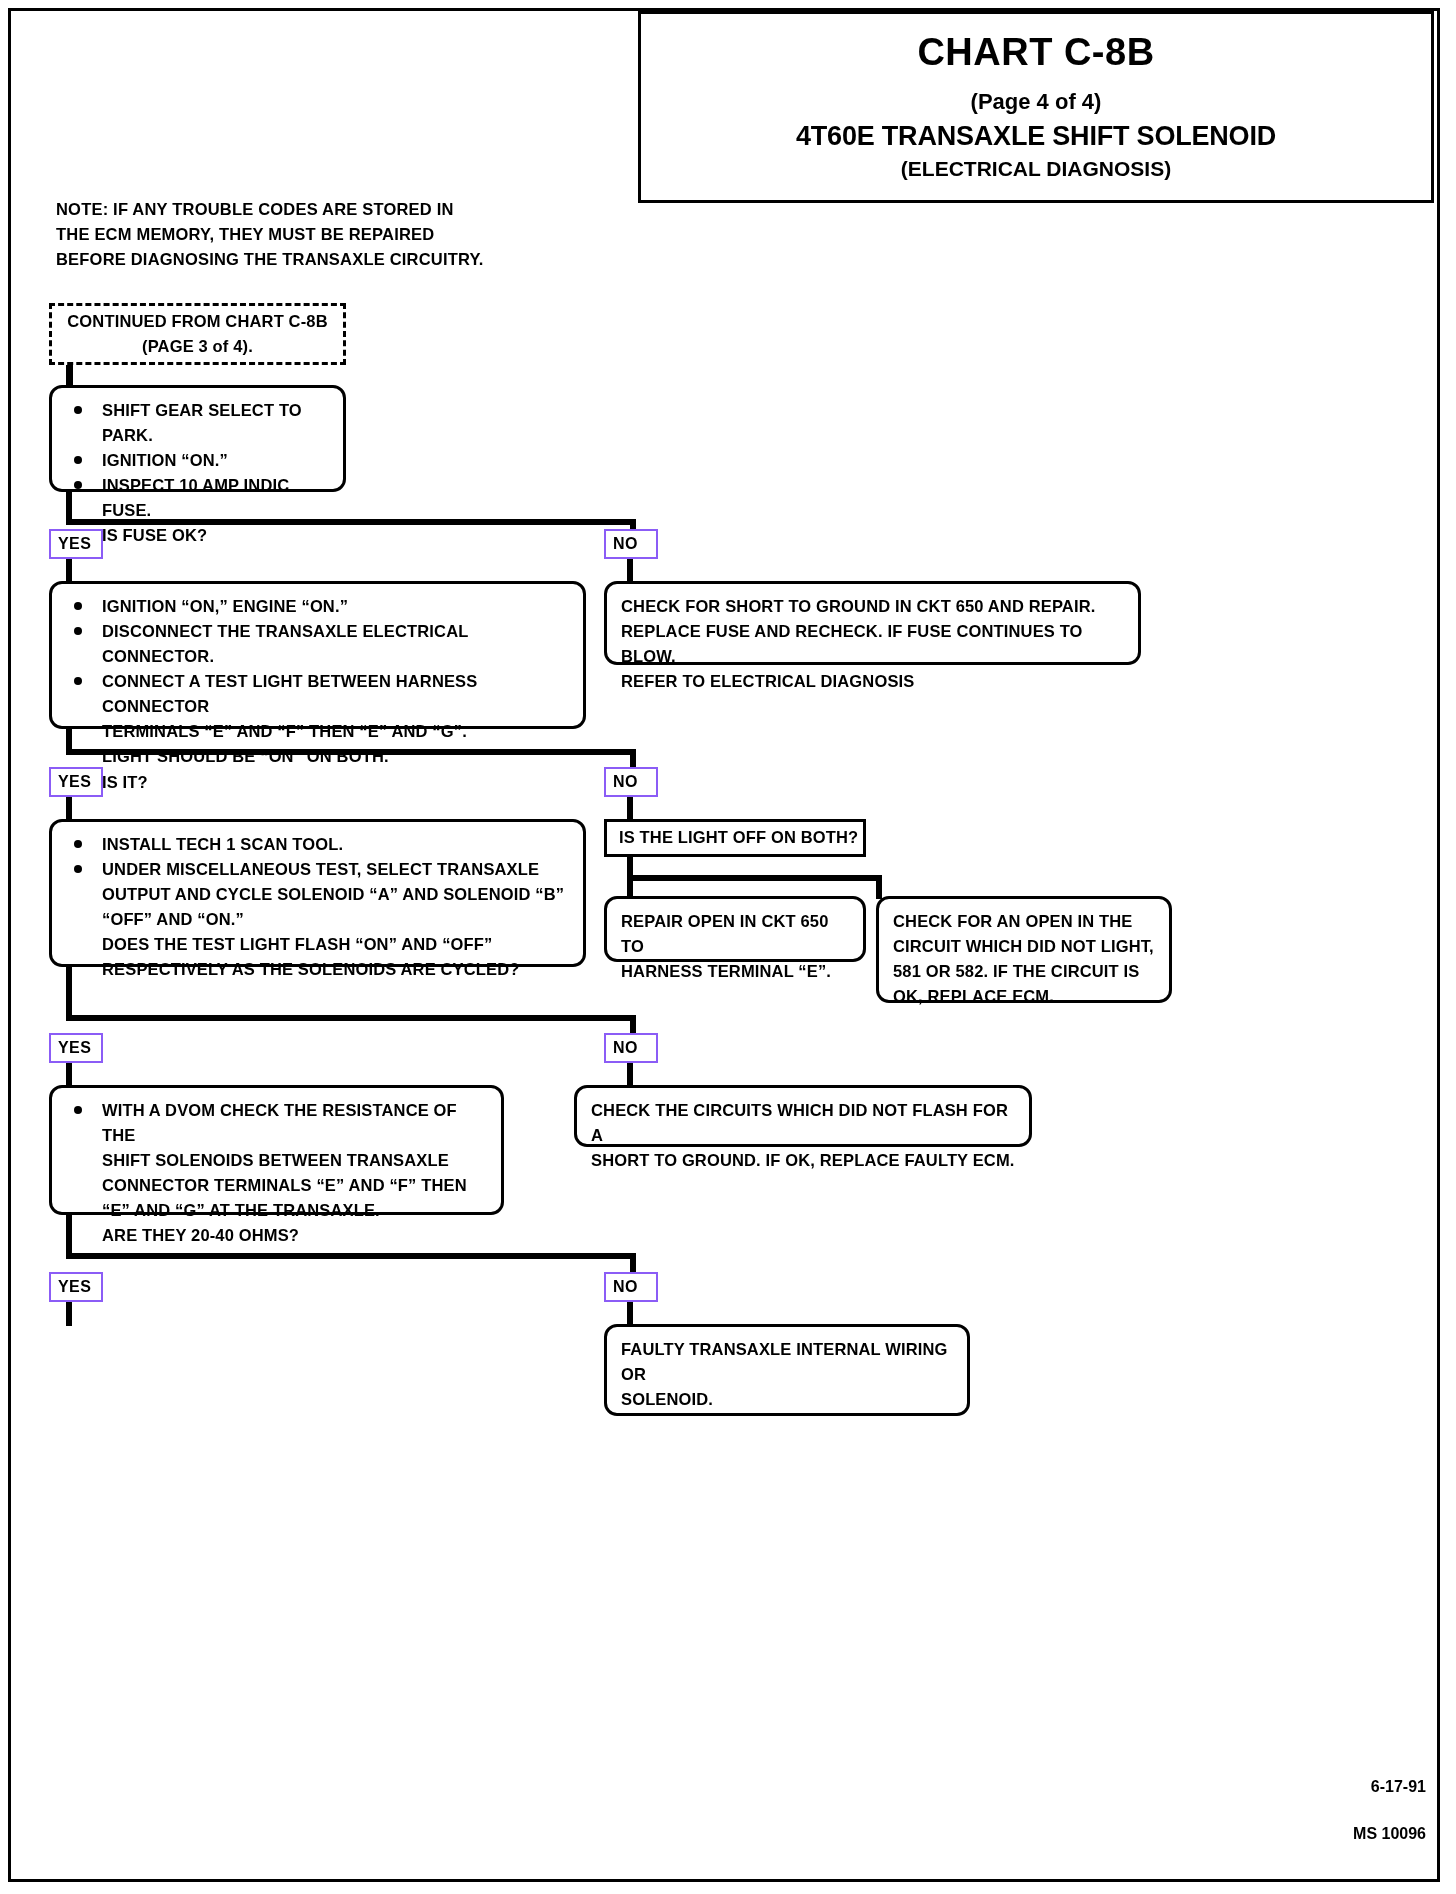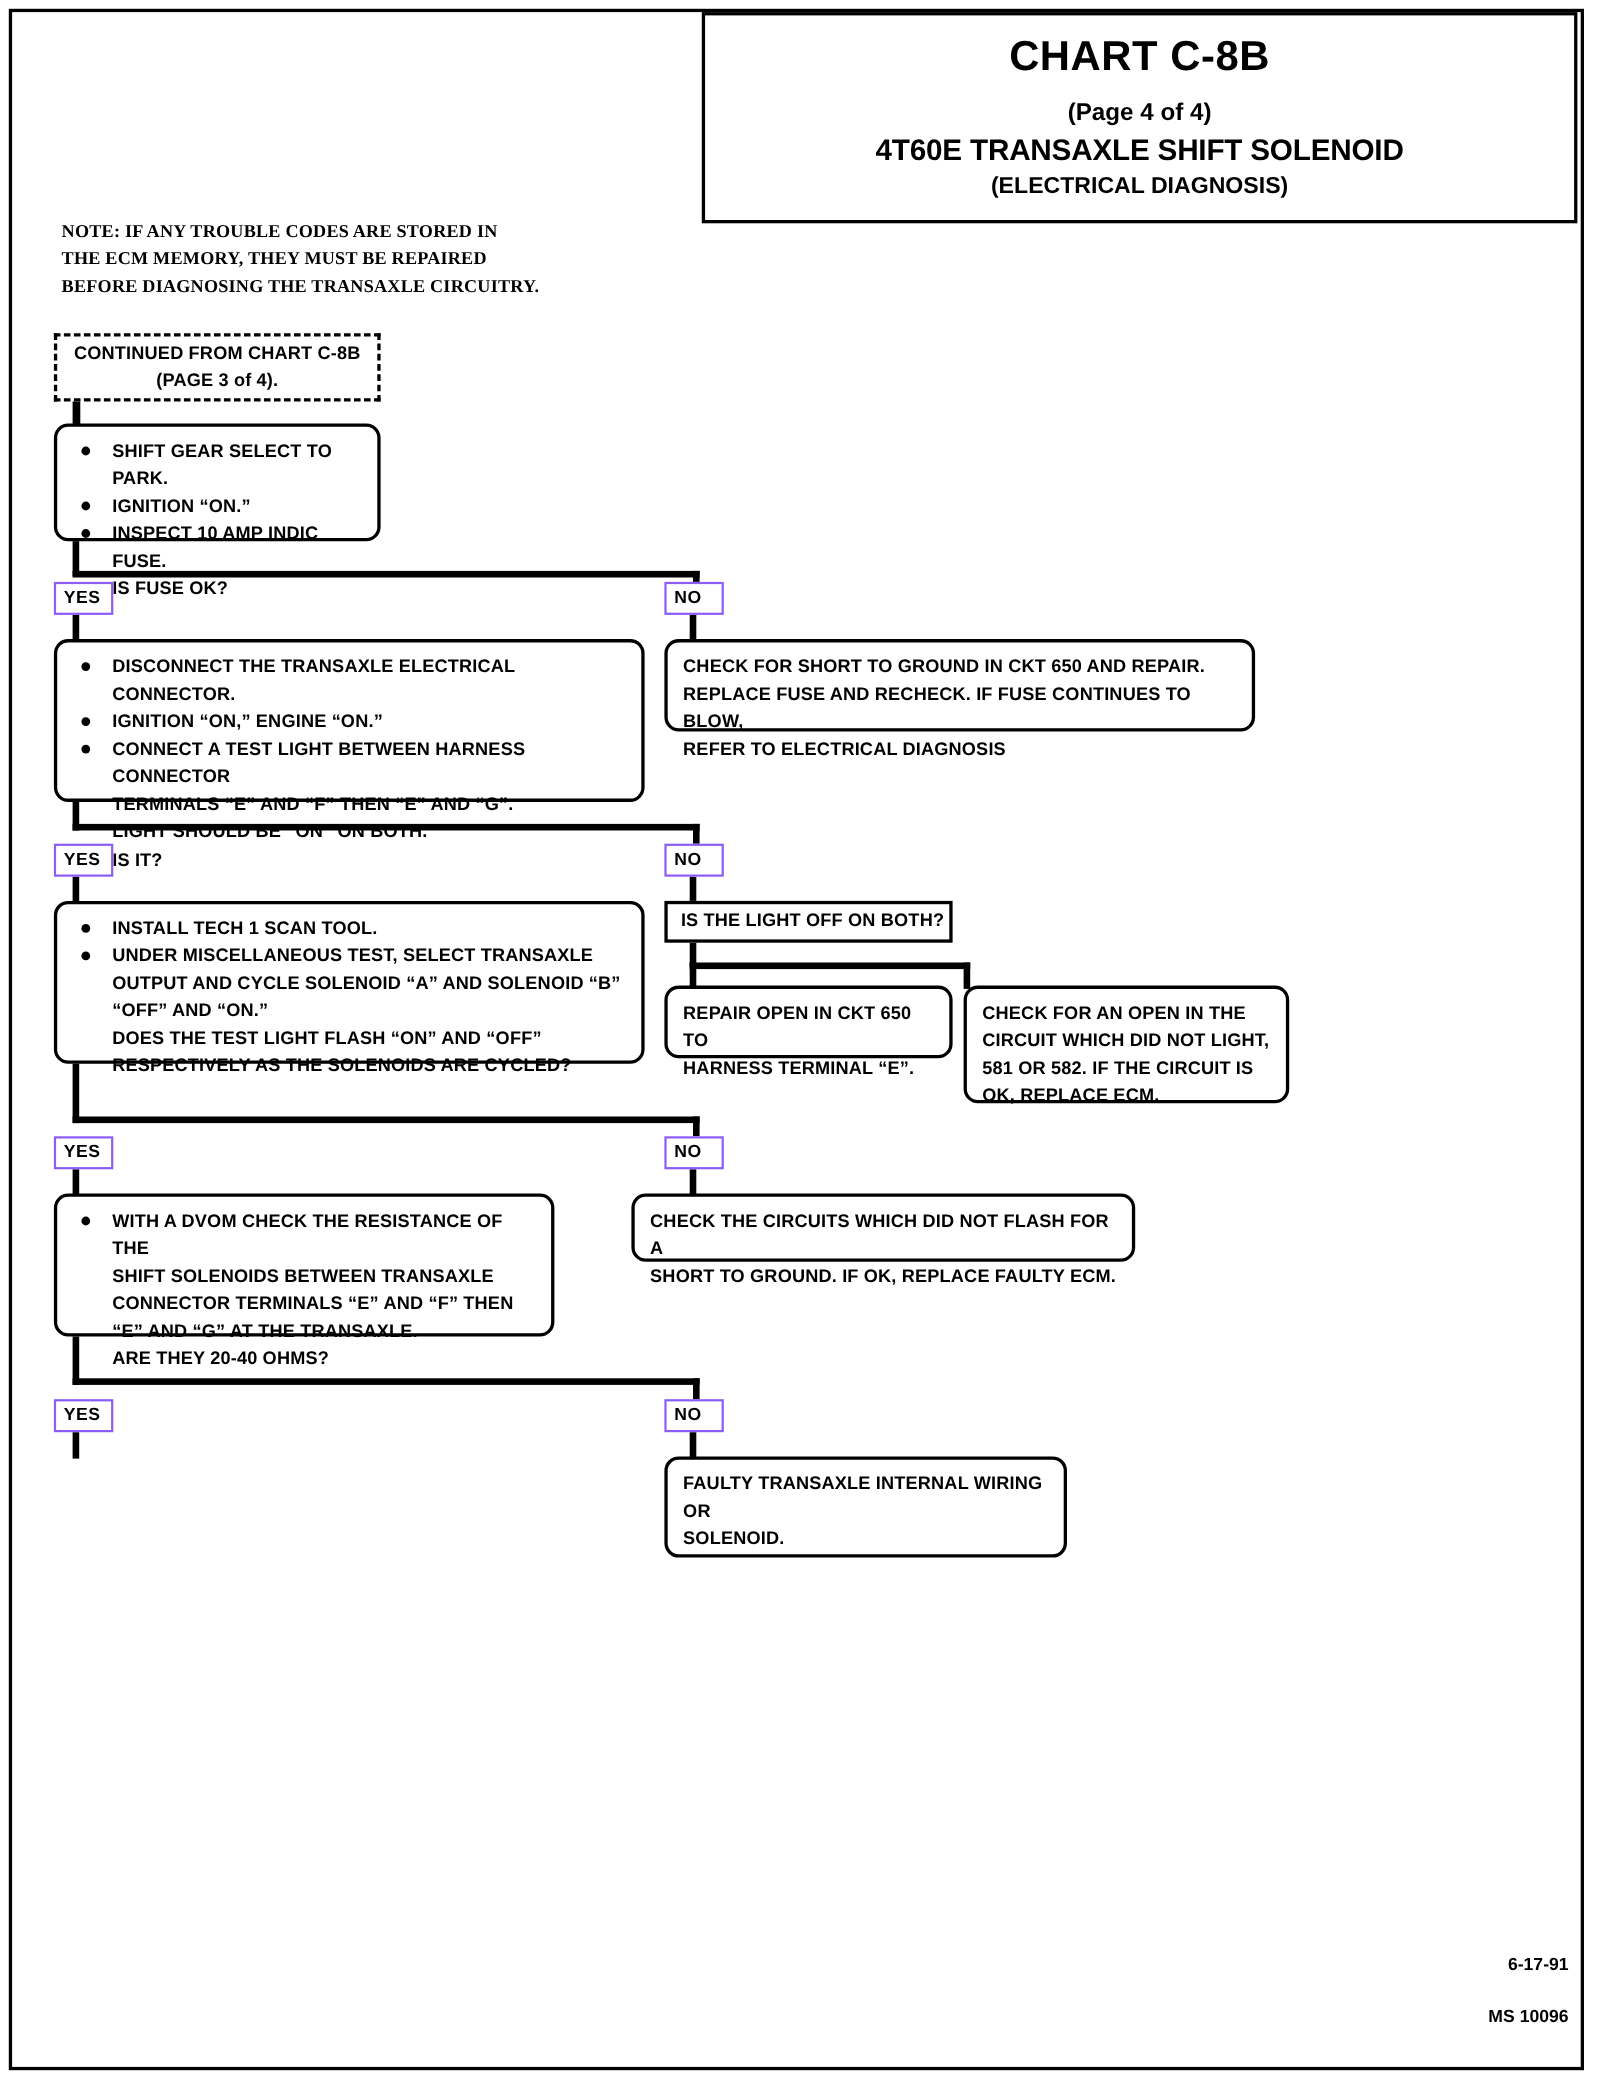--- a/index.html
+++ b/index.html
@@ -153,21 +153,21 @@
 <div id="page">
   <div id="page-border"></div>
 
   <div class="titlebox" style="left:638px; top:11px; width:796px; height:192px;">
     <div class="t1" style="margin-top:18px;">CHART C-8B</div>
     <div class="t2" style="margin-top:14px;">(Page 4 of 4)</div>
     <div class="t3" style="margin-top:5px;">4T60E TRANSAXLE SHIFT SOLENOID</div>
     <div class="t4" style="margin-top:3px;">(ELECTRICAL DIAGNOSIS)</div>
   </div>
 
-  <div class="note" style="left:56px; top:197px; width:520px;font-family:Liberation Serif, serif;">NOTE:  IF ANY TROUBLE CODES ARE STORED IN
+  <div class="note" style="left:56px; top:197px; width:520px;">NOTE:  IF ANY TROUBLE CODES ARE STORED IN
 THE ECM MEMORY, THEY MUST BE REPAIRED
 BEFORE DIAGNOSING THE TRANSAXLE CIRCUITRY.</div>
 
   <div class="box dashed centerbox" style="left:49px; top:303px; width:297px; height:62px;">
     <div style="width:100%;">
       <div class="boxtext">CONTINUED FROM CHART C-8B</div>
       <div class="boxtext">(PAGE 3 of 4).</div>
     </div>
   </div>
 
@@ -197,22 +197,22 @@
   <div class="line" style="left:627px; top:558px; width:6px; height:25px;"></div>
 
   <div class="box padbox" style="left:604px; top:581px; width:537px; height:84px;">
     <div class="boxtext">CHECK FOR SHORT TO GROUND IN CKT 650 AND REPAIR.
 REPLACE FUSE AND RECHECK.  IF FUSE CONTINUES TO BLOW,
 REFER TO ELECTRICAL DIAGNOSIS</div>
   </div>
 
   <div class="box padbox" style="left:49px; top:581px; width:537px; height:148px;">
     <ul class="bullets">
+      <li><span class="dot"></span><span>IGNITION “ON,” ENGINE “ON.”</span></li>
       <li><span class="dot"></span><span>DISCONNECT THE TRANSAXLE ELECTRICAL CONNECTOR.</span></li>
-      <li><span class="dot"></span><span>IGNITION “ON,” ENGINE “ON.”</span></li>
       <li><span class="dot"></span><span>CONNECT A TEST LIGHT BETWEEN HARNESS CONNECTOR
 TERMINALS “E” AND “F” THEN “E” AND “G”.
 LIGHT SHOULD BE “ON” ON BOTH.</span></li>
       <li class="nobullet"><span>IS IT?</span></li>
     </ul>
   </div>
 
   <div class="line" style="left:66px; top:729px; width:6px; height:26px;"></div>
   <div class="line" style="left:66px; top:749px; width:570px; height:6px;"></div>
   <div class="line" style="left:630px; top:749px; width:6px; height:25px;"></div>

